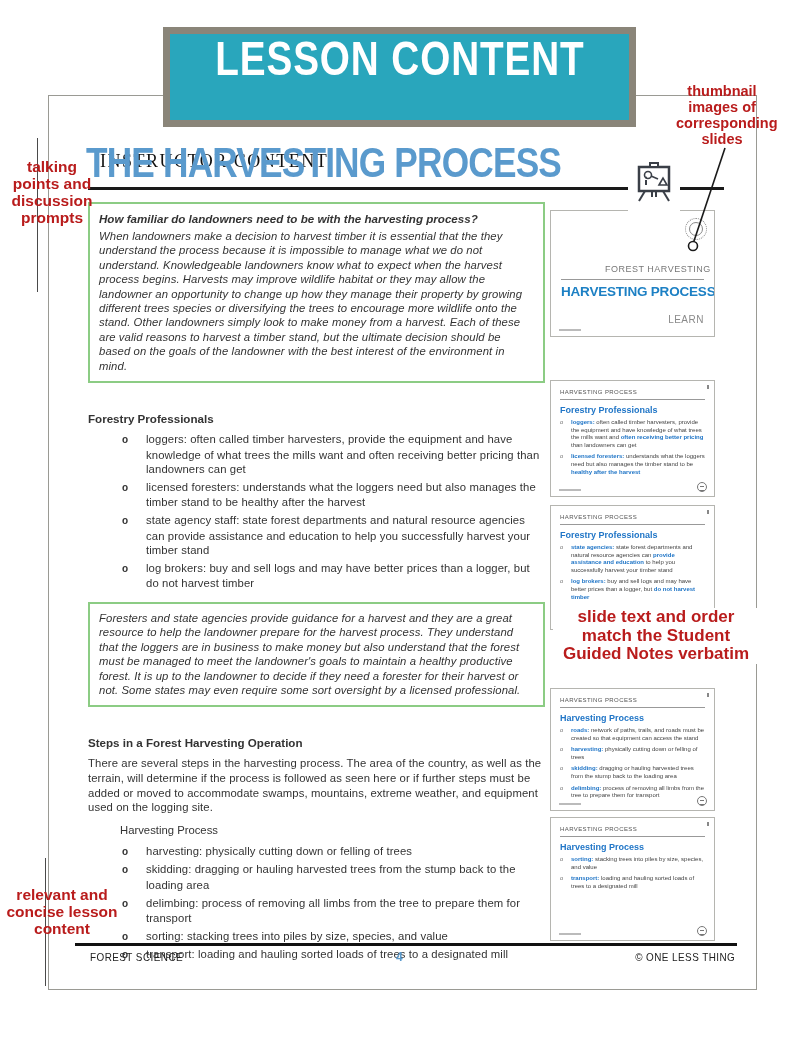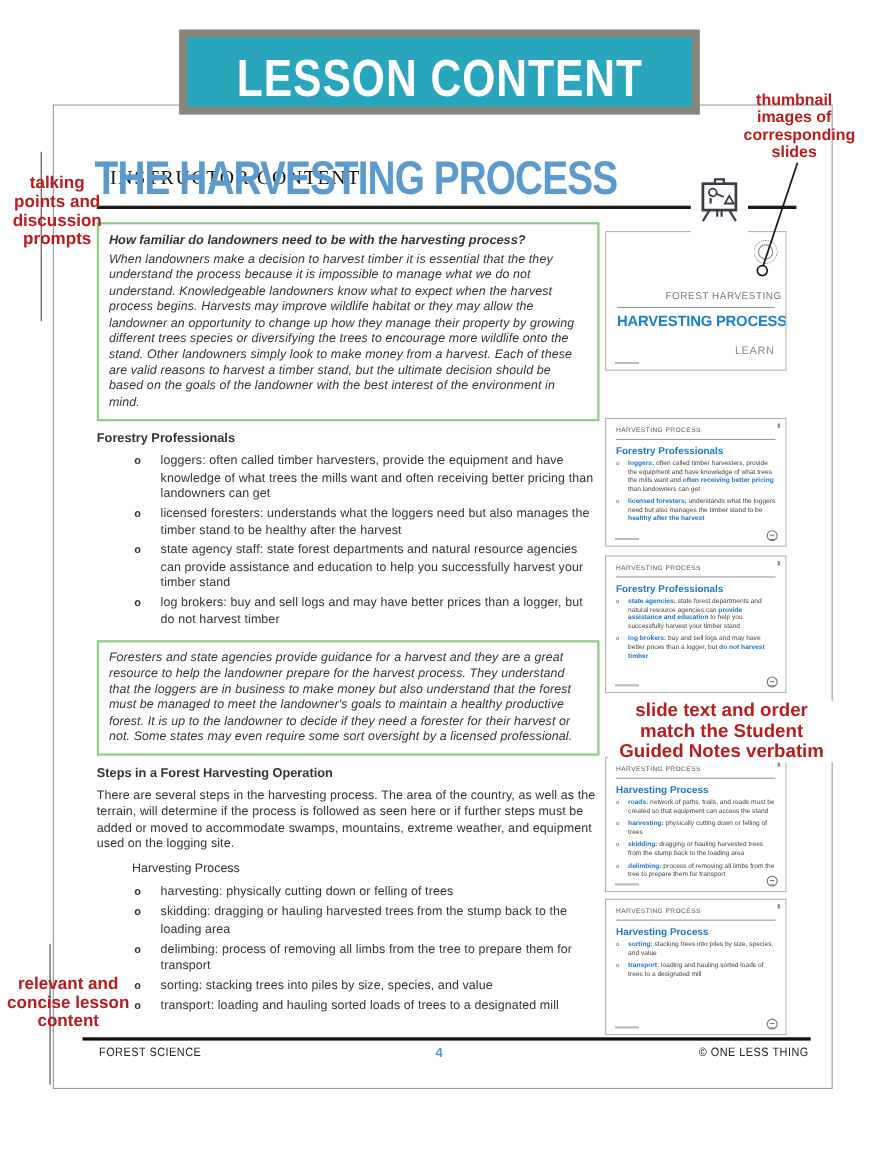--- a/index.html
+++ b/index.html
@@ -4,32 +4,32 @@
 <style>
   html,body{margin:0;padding:0;background:#ffffff;}
   .canvas{position:relative;width:800px;height:1045px;background:#fff;overflow:hidden;
           font-family:"Liberation Sans",sans-serif;color:#333;}
 
   
   .page{position:absolute;left:48px;top:95px;width:707px;height:893px;
         background:#fff;border:1px solid #9a9a94;}
 
   
-  .banner{position:absolute;left:163px;top:27px;width:473px;height:77px;
+  .banner{position:absolute;left:163px;top:27px;width:473px;height:100px;
           background:#29a6bc;border:7px solid #8a8579;box-sizing:border-box;
-          display:flex;align-items:flex-end;justify-content:center;}
+          display:flex;align-items:flex-start;justify-content:center;}
   .banner span{color:#fff;font-weight:bold;font-size:44px;letter-spacing:1px;
                transform:scale(0.88,1.08);white-space:nowrap;}
 
   
   .annot{position:absolute;color:#b91c1c;font-weight:bold;text-align:center;
          line-height:1.1;z-index:6;}
   .annot-left-top{left:2px;top:158px;width:100px;font-size:15.5px;}
   .annot-right-top{left:676px;top:84px;width:92px;font-size:14.5px;}
-  .annot-right-mid{left:553px;top:637px;width:206px;font-size:17px;background:#fff;}
+  .annot-right-mid{left:553px;top:608px;width:206px;font-size:17px;background:#fff;}
   .annot-left-bottom{left:6px;top:886px;width:112px;font-size:15.5px;}
 
   
   .leader{position:absolute;background:#4a4a4a;width:1px;z-index:5;}
   .leader-1{left:37px;top:138px;height:154px;}
   .leader-2{left:45px;top:858px;height:128px;}
   .diag-svg{position:absolute;left:675px;top:140px;width:90px;height:120px;z-index:7;}
 
   
   .kicker{position:absolute;left:100px;top:135px;font-family:"Liberation Serif",serif;
@@ -37,21 +37,21 @@
   .doc-title{position:absolute;left:86px;top:138px;font-size:43px;font-weight:bold;
              color:#5a9acd;letter-spacing:-1px;transform:scaleX(0.82);
              transform-origin:left top;white-space:nowrap;}
   .title-rule{position:absolute;left:88px;top:187px;width:636px;height:3px;background:#1a1a1a;}
   .easel-icon{position:absolute;left:628px;top:158px;width:52px;height:56px;
               background:#fff;z-index:3;display:flex;align-items:center;justify-content:center;}
 
   
   .main-col{position:absolute;left:88px;top:202px;width:457px;}
   .qa-box{border:2px solid #8ccc84;padding:7px 9px 8px 9px;box-sizing:border-box;
-          font-style:italic;margin-bottom:8px;}
+          font-style:italic;margin-bottom:28px;}
   .qa-q{font-weight:bold;font-size:11.6px;line-height:15px;margin-bottom:3px;}
   .qa-a{font-size:11.3px;line-height:14.4px;letter-spacing:0.1px;font-style:italic;}
   .sec{margin-bottom:11px;}
   .sec-h{font-weight:bold;font-size:11.6px;line-height:15px;margin:2px 0 6px 0;}
   .sec-p{font-size:11.3px;line-height:14.6px;margin:0 0 8px 0;letter-spacing:0.1px;}
   .sec-sub{font-size:11.3px;line-height:15px;margin:0 0 6px 32px;}
   ul.blist{list-style:none;margin:0;padding:0 0 0 34px;}
   ul.blist li{font-size:11.3px;line-height:14.6px;padding-left:24px;text-indent:-24px;
               margin-bottom:3px;letter-spacing:0.1px;}
   ul.blist li .bmark{font-weight:bold;display:inline-block;width:24px;text-indent:0;

